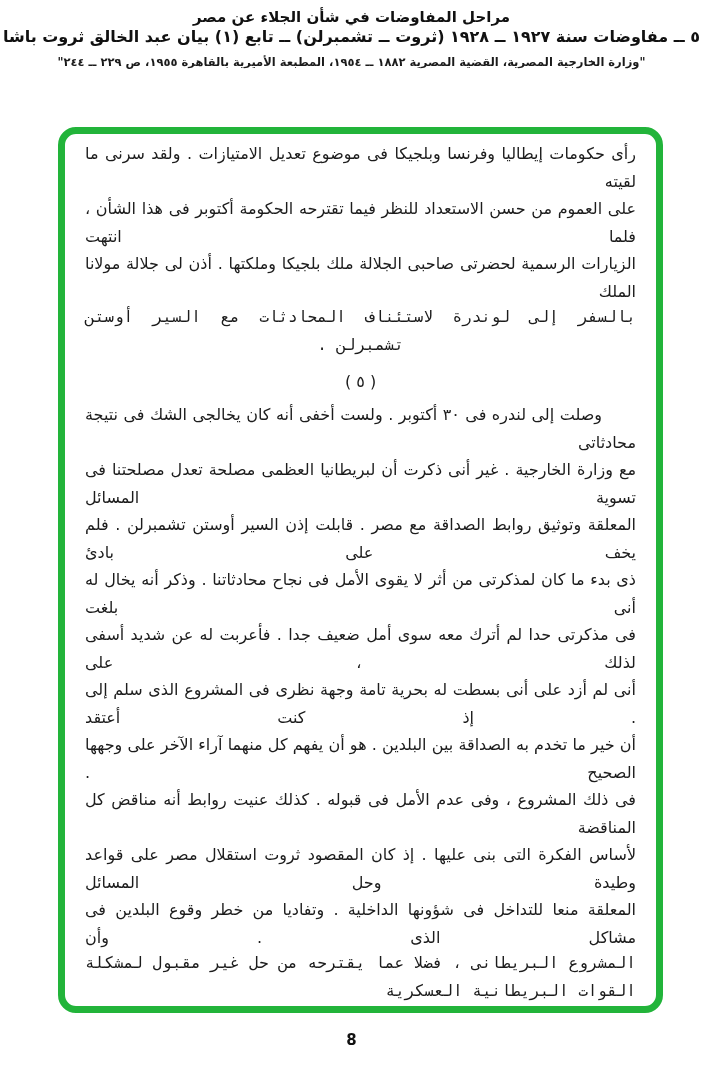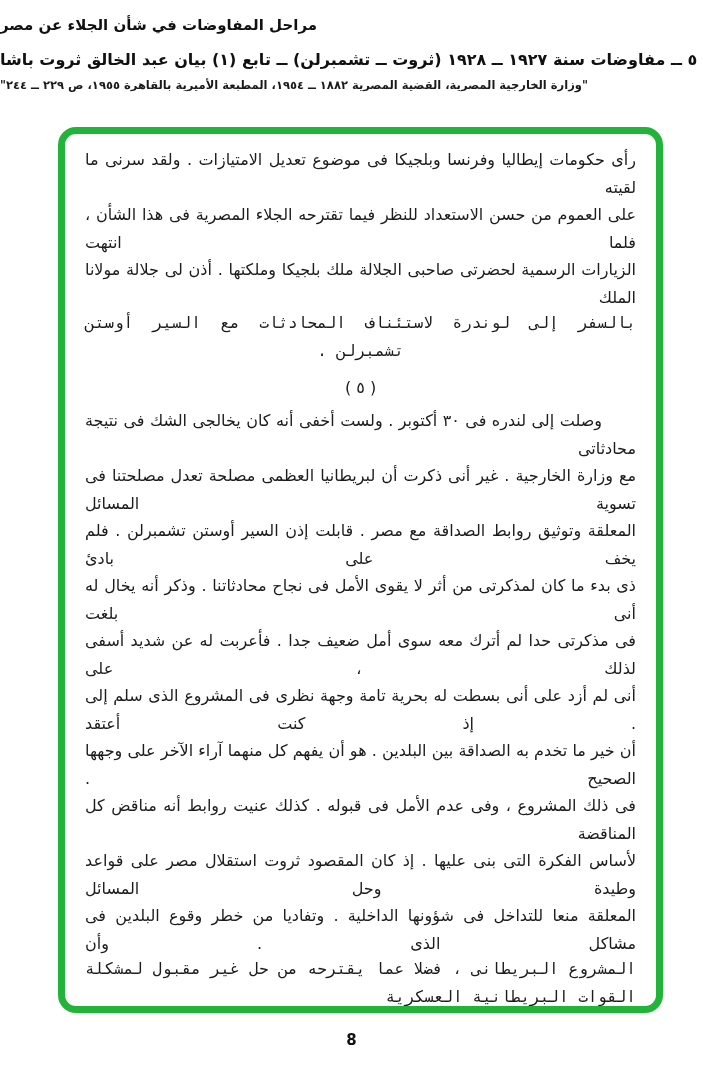--- a/index.html
+++ b/index.html
@@ -7,30 +7,30 @@
     width: 703px; height: 1079px;
     background: #ffffff;
     font-family: "DejaVu Sans", sans-serif;
     color: #141414;
     position: relative;
     overflow: hidden;
     direction: rtl;
   }
   
   .page-header {
-    padding-top: 16px;
-    text-align: left;
+    padding-top: 8px;
+    text-align: center;
   }
   .h-title {
     font-size: 15px;
     font-weight: bold;
     color: #111;
   }
   .h-subtitle {
-    margin-top: 16px;
+    margin-top: 1px;
     font-size: 16px;
     font-weight: bold;
     color: #111;
   }
   .h-source {
     margin-top: 9px;
     font-size: 11.5px;
     font-weight: bold;
     color: #1a1a1a;
     letter-spacing: 0;
@@ -38,21 +38,21 @@
   
   .green-box {
     position: absolute;
     left: 58px;
     top: 127px;
     width: 605px;
     height: 886px;
     box-sizing: border-box;
     border: 7px solid #c4b5fd;
     border-radius: 18px;
-    padding: 12px 20px 0 20px;
+    padding: 6px 20px 0 20px;
     background: #ffffff;
     overflow: hidden;
   }
   
   .para {
     font-size: 16px;
     line-height: 27.5px;
     color: #1c1c1c;
   }
   .para .tline {
@@ -95,21 +95,21 @@
 
 <div class="page-header">
   <div class="h-title">مراحل المفاوضات في شأن الجلاء عن مصر</div>
   <div class="h-subtitle">٥ ــ مفاوضات سنة ١٩٢٧ ــ ١٩٢٨ (ثروت ــ تشمبرلن) ــ تابع (١) بيان عبد الخالق ثروت باشا</div>
   <div class="h-source">"وزارة الخارجية المصرية، القضية المصرية ١٨٨٢ ــ ١٩٥٤، المطبعة الأميرية بالقاهرة ١٩٥٥، ص ٢٢٩ ــ ٢٤٤"</div>
 </div>
 
 <div class="green-box" style="border-color: rgb(34, 180, 58);">
   <div class="para para-cont">
       <div class="tline">رأى حكومات إيطاليا وفرنسا وبلجيكا فى موضوع تعديل الامتيازات . ولقد سرنى ما لقيته</div>
-      <div class="tline">على العموم من حسن الاستعداد للنظر فيما تقترحه الجلاء المصرية فى هذا الشأن ، فلما انتهت</div>
+      <div class="tline">على العموم من حسن الاستعداد للنظر فيما تقترحه الحكومة أكتوبر فى هذا الشأن ، فلما انتهت</div>
       <div class="tline">الزيارات الرسمية لحضرتى صاحبى الجلالة ملك بلجيكا وملكتها . أذن لى جلالة مولانا الملك</div>
       <div class="tline">بالسفر إلى لوندرة لاستئناف المحادثات مع السير أوستن تشمبرلن .</div>
     </div>
   <div class="section-marker">( ٥ )</div>
   <div class="para indent-first">
       <div class="tline">وصلت إلى لندره فى ٣٠ أكتوبر . ولست أخفى أنه كان يخالجى الشك فى نتيجة محادثاتى</div>
       <div class="tline">مع وزارة الخارجية . غير أنى ذكرت أن لبريطانيا العظمى مصلحة تعدل مصلحتنا فى تسوية المسائل</div>
       <div class="tline">المعلقة وتوثيق روابط الصداقة مع مصر . قابلت إذن السير أوستن تشمبرلن . فلم يخف على بادئ</div>
       <div class="tline">ذى بدء ما كان لمذكرتى من أثر لا يقوى الأمل فى نجاح محادثاتنا . وذكر أنه يخال له أنى بلغت</div>
       <div class="tline">فى مذكرتى حدا لم أترك معه سوى أمل ضعيف جدا . فأعربت له عن شديد أسفى لذلك ، على</div>

